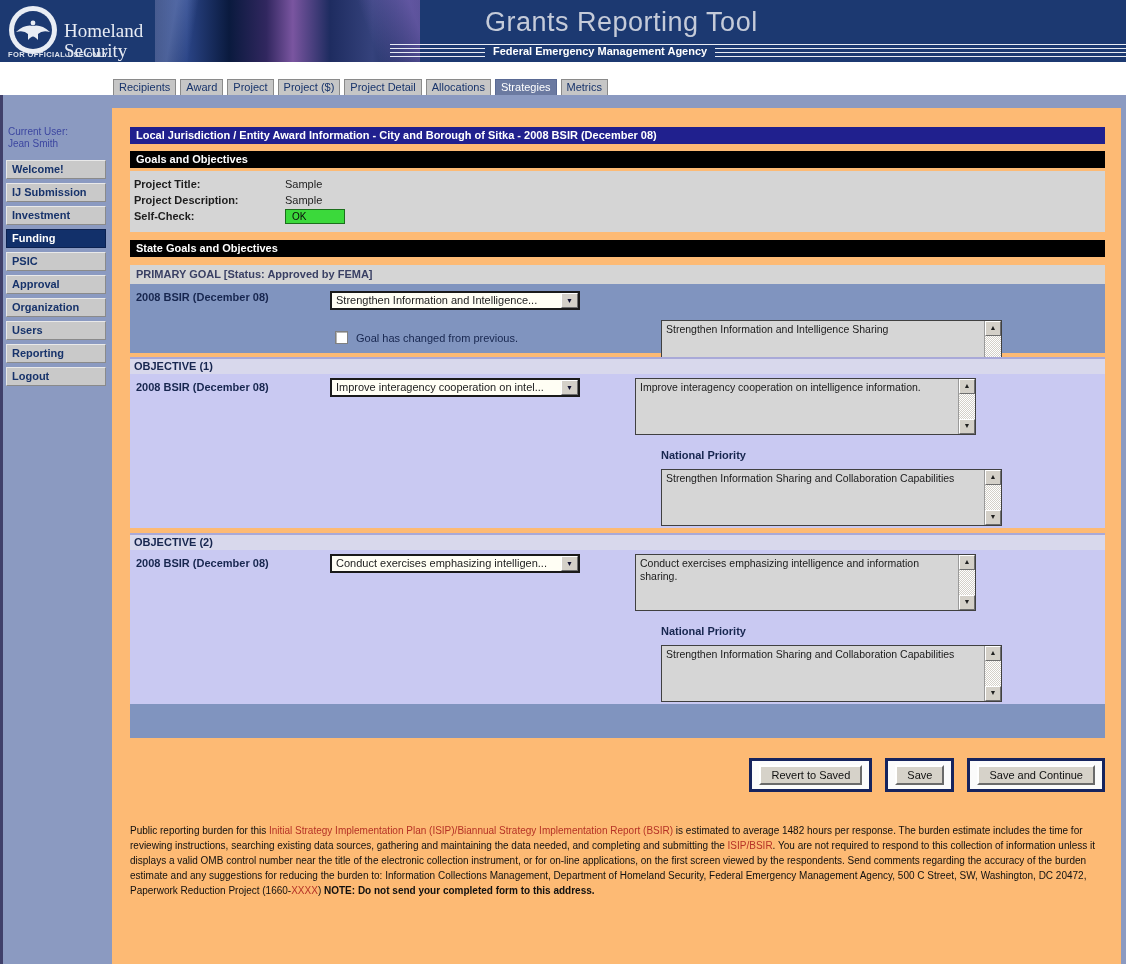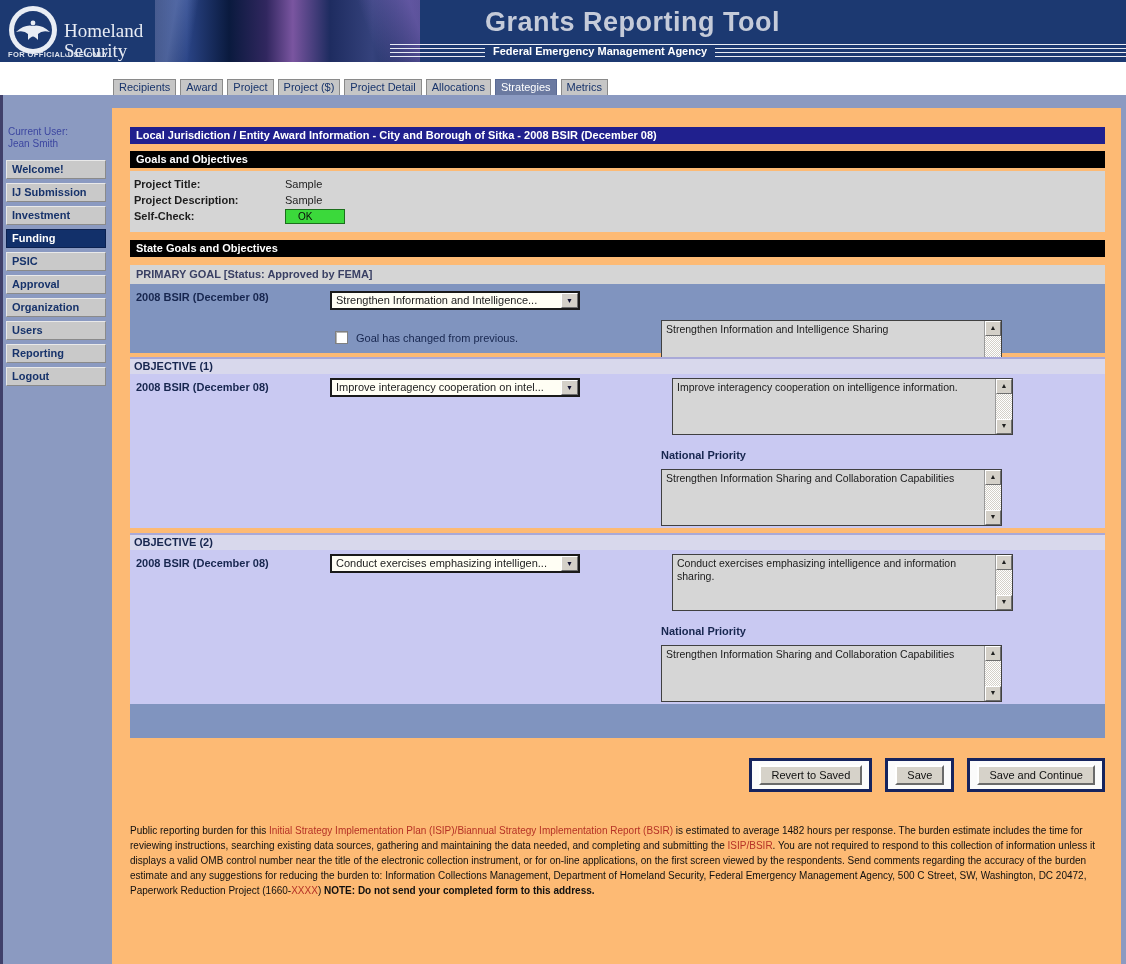--- a/index.html
+++ b/index.html
@@ -13,21 +13,21 @@
   .seal { position:absolute; left:8px; top:5px; width:50px; height:50px; }
   .logo-text { position:absolute; left:64px; top:5px; font-family:"Liberation Serif", serif; font-size:19px; line-height:20px; color:#e8ecf4;margin-top:16px; }
   .fouo { position:absolute; left:8px; bottom:3px; font-size:7.5px; font-weight:bold; letter-spacing:.4px; color:#dfe4ee; }
   .montage { position:absolute; left:155px; top:0; width:265px; height:62px;
     background:
       linear-gradient(100deg, rgba(140,160,220,.45) 8%, transparent 16%),
       linear-gradient(250deg, rgba(170,130,230,.5) 4%, transparent 22%),
       linear-gradient(90deg,#0e2250 0,#2a4486 12%,#0a1a3e 28%,#31275f 42%,#7a55a0 52%,#1e2c60 66%,#35427c 82%,#0e2250 100%);
   }
   .banner-right { position:absolute; left:420px; top:0; right:0; height:62px; background:#1c3971; }
-  .grt-title { position:absolute; left:65px; top:7px; font-size:27px; font-weight:bold; letter-spacing:.5px; color:#c5cbd9; }
+  .grt-title { position:absolute; left:65px; top:7px; font-size:27px; font-weight:normal; letter-spacing:.5px; color:#c5cbd9; }
   .pinstripes { position:absolute; left:-30px; right:0; bottom:2px; height:16px;
     background:repeating-linear-gradient(180deg,#e8ecf4 0 1px,transparent 1px 4px); }
   .fema-sub { position:absolute; left:95px; top:1px; font-size:11px; font-weight:bold; color:#ffffff; background:#1c3971; padding:0 8px; }
 
   
   .tabstrip-bg { position:absolute; left:0; top:62px; width:1126px; height:33px; background:#ffffff; }
   .tabs { position:absolute; left:113px; top:17px; display:flex; gap:4px; }
   .tab { height:21px; line-height:14px; background:#c6c6c6; border:1px solid #8a8a8a; padding:0 5px; font-size:11px; color:#17336b; cursor:pointer; white-space:nowrap; }
   .tab.active { background:#6b7aa1; color:#ffffff; border-color:#5a6a94; }
 
@@ -45,21 +45,21 @@
   .content-panel { position:absolute; left:112px; top:108px; width:1009px; height:860px; background:#fdba74; }
   .content { margin-left:18px; padding-top:19px; width:975px; }
 
   .titlebar { height:17px; line-height:17px; background:#20208e; color:#fff; font-weight:bold; font-size:11px; padding-left:6px; }
   .blackbar { height:17px; line-height:17px; background:#000; color:#fff; font-weight:bold; font-size:11px; padding-left:6px; }
   .mt7 { margin-top:7px; } .mt3 { margin-top:3px; } .mt8 { margin-top:8px; }
 
   .gray-panel { height:61px; background:#d5d5d5; padding:5px 0 0 4px; font-size:11px; color:#1e1e1e; }
   .gp-row { display:flex; height:16px; align-items:center; }
   .gp-label { width:151px; font-weight:bold; }
-  .ok-box { width:60px; height:15px; background:#3bd93b; border:1px solid #1c6e1c; font-size:10px; line-height:13px; padding-left:12px; color:#0a0a0a; }
+  .ok-box { width:60px; height:15px; background:#3bd93b; border:1px solid #1c6e1c; font-size:10px; line-height:13px; padding-left:6px; color:#0a0a0a; }
 
   .pg-header { margin-top:8px; height:19px; line-height:19px; background:#d5d5d5; font-weight:bold; font-size:11px; color:#3a4064; padding-left:6px; }
   .pg-row { position:relative; height:69px; background:#8094bf; }
   .row-label { position:absolute; left:6px; font-weight:bold; font-size:11px; color:#17264f; white-space:nowrap; }
   .pg-row .row-label { top:7px; }
 
   .dropdown { position:absolute; left:200px; width:250px; height:19px; background:#fffef4; border:2px solid #1a1a1a; cursor:pointer; }
   .pg-row .dropdown { top:7px; }
   .dd-text { display:block; width:224px; overflow:hidden; white-space:nowrap; font-size:11px; line-height:15px; padding-left:4px; color:#222; }
   .dd-btn { position:absolute; top:0; right:0; width:17px; height:15px; background:#d4d0c8;
@@ -75,21 +75,21 @@
   .sb-track { flex:1; background-color:#d4d0c8;
     background-image:linear-gradient(45deg,#fff 25%,transparent 25%,transparent 75%,#fff 75%),
                      linear-gradient(45deg,#fff 25%,transparent 25%,transparent 75%,#fff 75%);
     background-size:2px 2px; background-position:0 0,1px 1px; }
 
   .obj-section { position:relative; height:171px; background:#c9c9f2; border-top:2px solid #a9a9d8; }
   .obj1 { margin-top:4px; } .obj2 { margin-top:5px; }
   .obj-header { position:absolute; left:0; top:0; right:0; height:15px; line-height:15px; background:#d8d8ec; font-weight:bold; font-size:11px; color:#17264f; padding-left:4px; }
   .obj-section .row-label { top:22px; }
   .obj-section .dropdown { top:19px; }
-  .obj-section .scrollbox.sb-first { left:542px; top:19px; }
+  .obj-section .scrollbox.sb-first { left:505px; top:19px; }
   .np-label { position:absolute; left:531px; top:90px; font-weight:bold; font-size:11px; color:#17264f; }
   .obj-section .scrollbox.sb-second { left:531px; top:110px; }
   .pg-row .scrollbox { left:531px; top:8px;margin-top:28px; }
 
   .slate-strip { height:34px; background:#8094bf; }
 
   .btn-row { margin-top:20px; display:flex; justify-content:flex-end; gap:13px; height:34px; }
   .btn-box { border:3px solid #16245e; background:#fbfbfb; display:flex; align-items:center; justify-content:center; padding:0 7px; }
   .win-btn { background:#d6d2c9; border:2px solid; border-color:#ffffff #6a6a6a #6a6a6a #ffffff; font-size:11px; color:#111; height:20px; padding:0 10px; font-family:"Liberation Sans", sans-serif; cursor:pointer; white-space:nowrap; }
 

